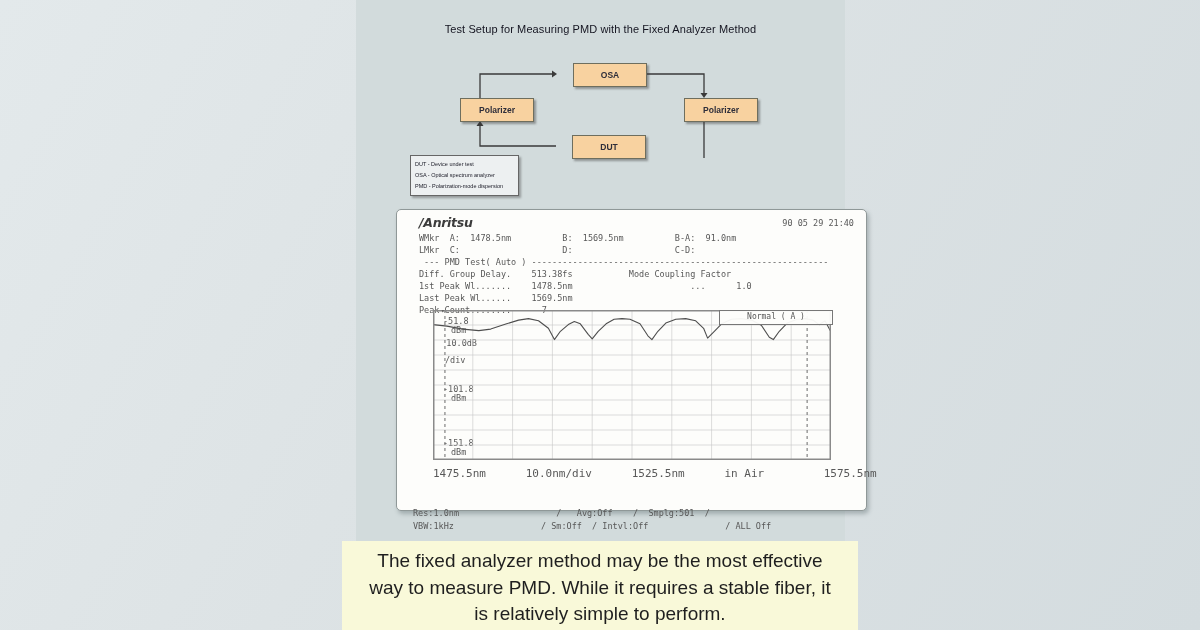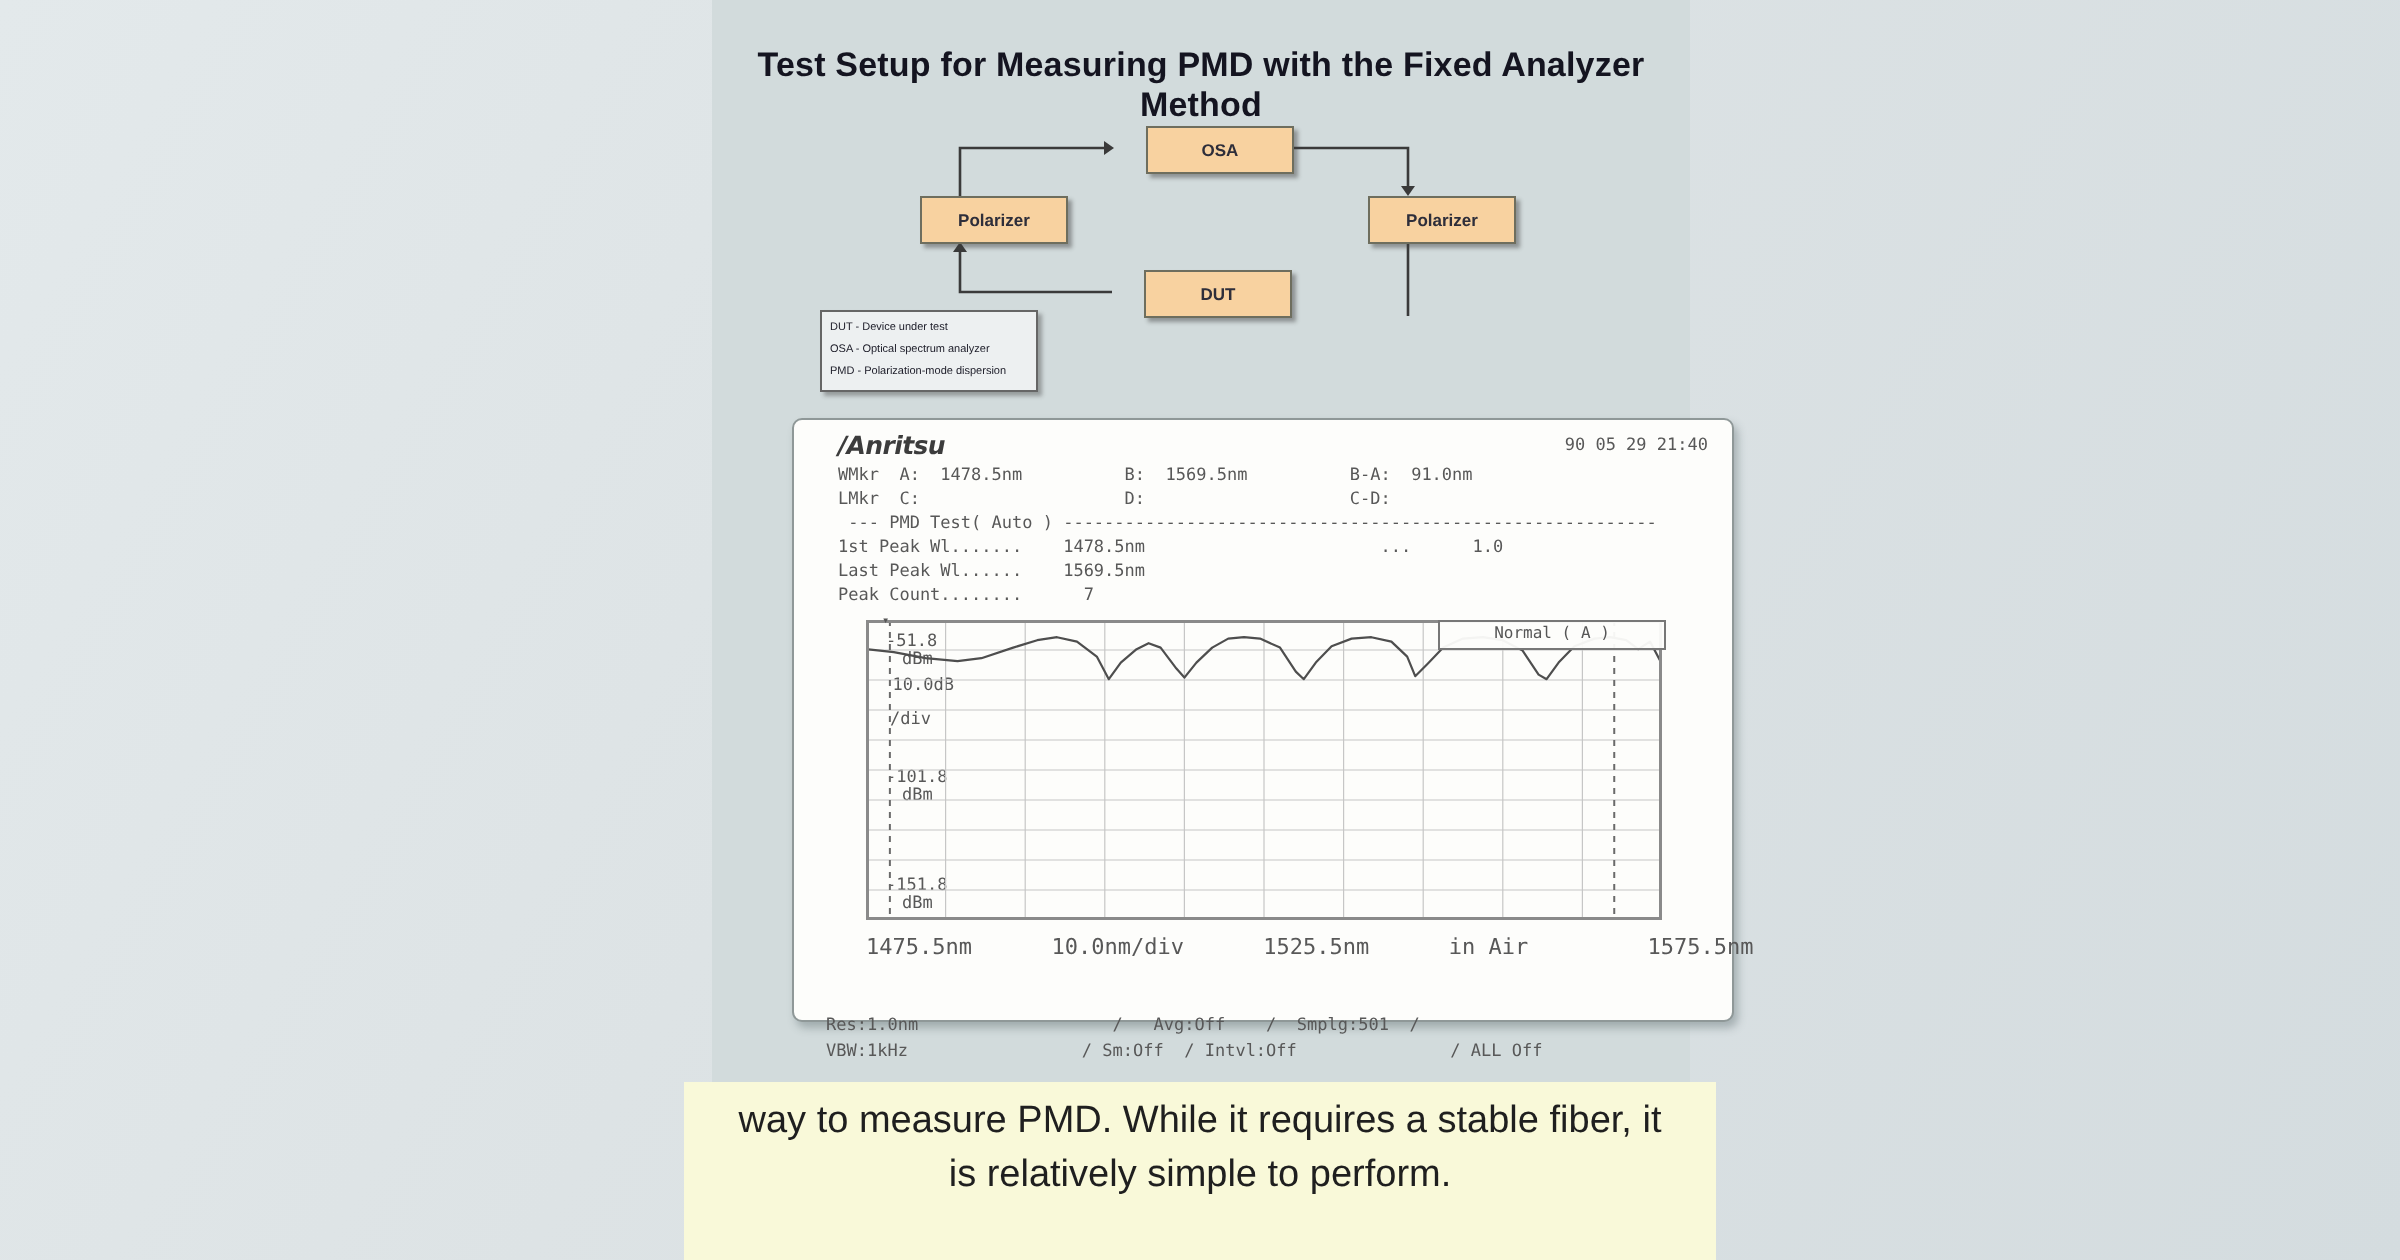--- a/index.html
+++ b/index.html
@@ -1,21 +1,21 @@
 <!DOCTYPE html>
 <html><head>
 <meta charset="utf-8">
 <style>
   html,body{margin:0;padding:0;background:#d8dfe1;}
   .stage{position:relative;width:1200px;height:630px;overflow:hidden;
     background:linear-gradient(120deg,#e3e9eb 0%,#dde3e5 40%,#d4dcdf 100%);
     font-family:"Liberation Sans",sans-serif;}
   .panel{position:absolute;left:356px;top:0;width:489px;height:541px;background:#d2dbdc;}
   .fig-title{position:absolute;left:0;right:0;top:23px;text-align:center;
-    font-size:17px;font-weight:bold;color:#141420;letter-spacing:.1px;}
+    font-size:11px;font-weight:normal;color:#141420;letter-spacing:.1px;}
   
   .flow-svg{position:absolute;left:0;top:55px;width:489px;height:120px;}
   .fbox{position:absolute;width:72px;height:22px;background:#f8d2a0;border:1px solid #6e6e5e;
     box-shadow:2px 2px 2px rgba(60,60,60,.45);display:flex;align-items:center;justify-content:center;
     font-size:8.5px;font-weight:bold;color:#2e2e3a;margin-left:16px;}
   .fbox.osa{left:201px;top:63px;}
   .fbox.pol-l{left:88px;top:98px;}
   .fbox.pol-r{left:312px;top:98px;}
   .fbox.dut{left:200px;top:135px;}
   .legendbox{position:absolute;left:54px;top:155px;width:99px;background:#edf0f1;
@@ -78,20 +78,21 @@
         <div class="legend-line">PMD - Polarization-mode dispersion</div>
       </div>
 
     <div class="screen">
       <div class="brand">/Anritsu</div>
       <div class="datetime">90 05 29 21:40</div>
       <div class="screen-lines">
           <div class="screen-line">WMkr  A:  1478.5nm          B:  1569.5nm          B-A:  91.0nm</div>
           <div class="screen-line">LMkr  C:                    D:                    C-D:</div>
           <div class="screen-line"> --- PMD Test( Auto ) ----------------------------------------------------------</div>
+          <div class="screen-line">Diff. Group Delay.    513.38fs           Mode Coupling Factor</div>
           <div class="screen-line">1st Peak Wl.......    1478.5nm                       ...      1.0</div>
           <div class="screen-line">Last Peak Wl......    1569.5nm</div>
           <div class="screen-line">Peak Count........      7</div>
         </div>
 
       <div class="ylab" style="top:106px;">-51.8</div>
       <div class="ylab unit" style="top:115px;">dBm</div>
       <div class="ylab" style="top:128px;text-align:right;">10.0dB</div>
       <div class="ylab" style="top:145px;padding-left:2px;">/div</div>
       <div class="ylab" style="top:174px;">-101.8</div>
@@ -128,16 +129,17 @@
         <div class="marker-tick">▾</div>
       </div>
 
       <div class="xaxis-row">1475.5nm      10.0nm/div      1525.5nm      in Air         1575.5nm</div>
       <div class="settings r1">Res:1.0nm                   /   Avg:Off    /  Smplg:501  /</div>
       <div class="settings r2">VBW:1kHz                 / Sm:Off  / Intvl:Off               / ALL Off</div>
     </div>
   </div>
 
   <div class="caption">
+      <div class="caption-line">The fixed analyzer method may be the most effective</div>
       <div class="caption-line">way to measure PMD. While it requires a stable fiber, it</div>
       <div class="caption-line">is relatively simple to perform.</div>
     </div>
 </div>
 
 </body></html>

